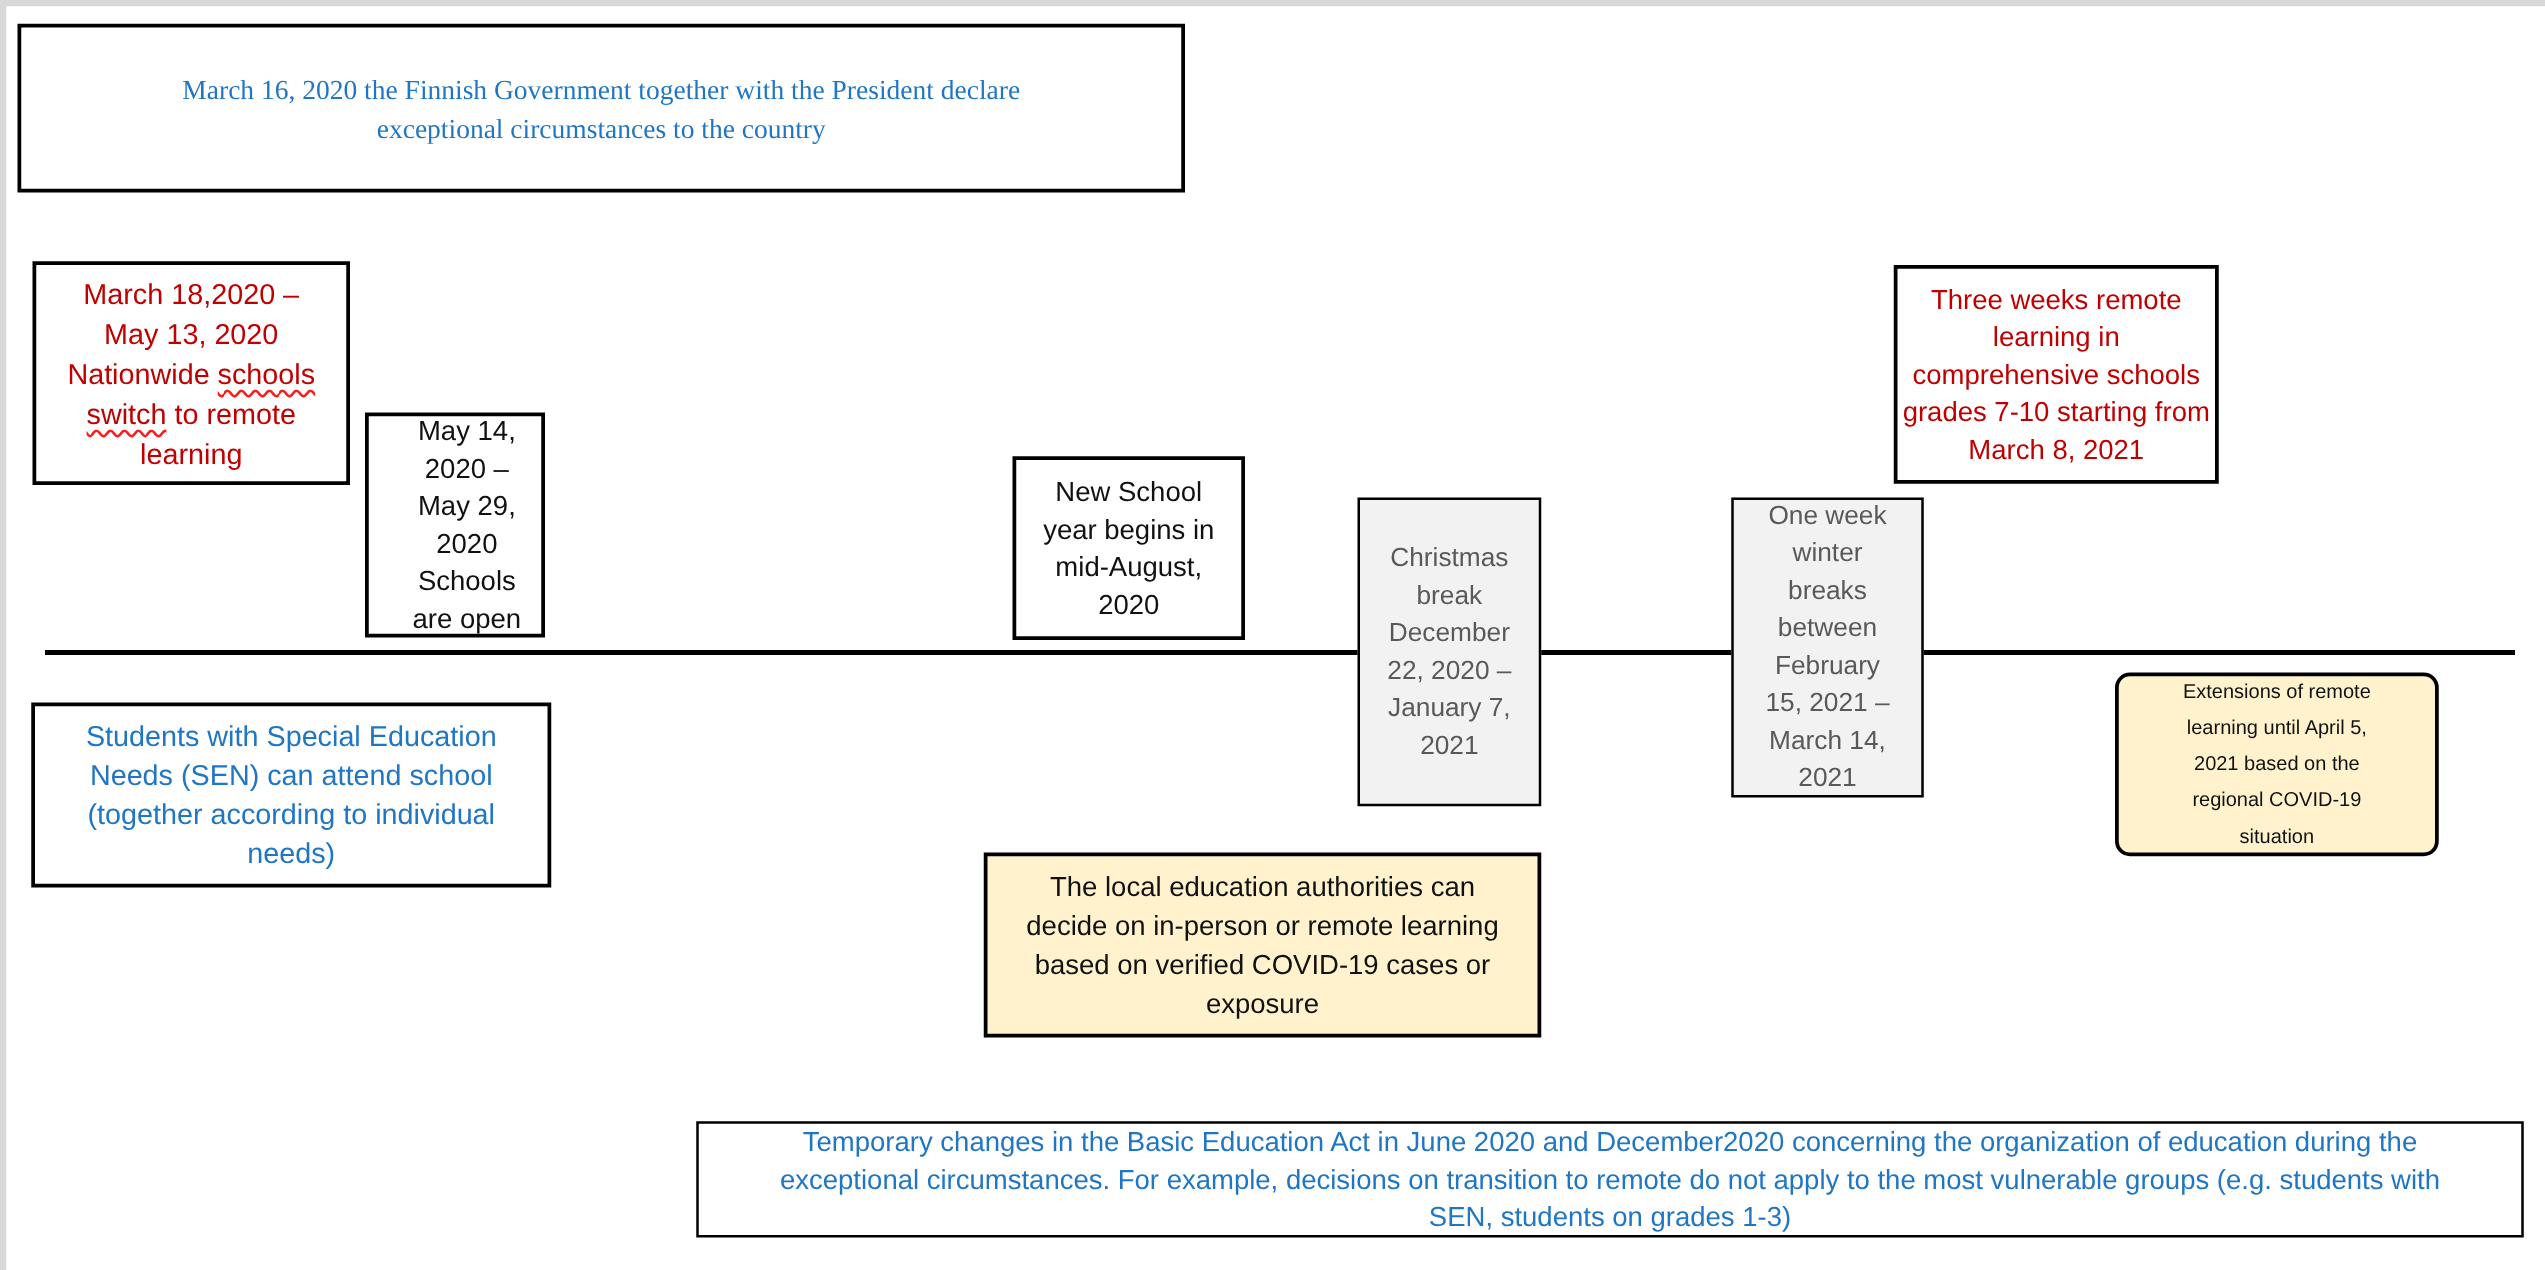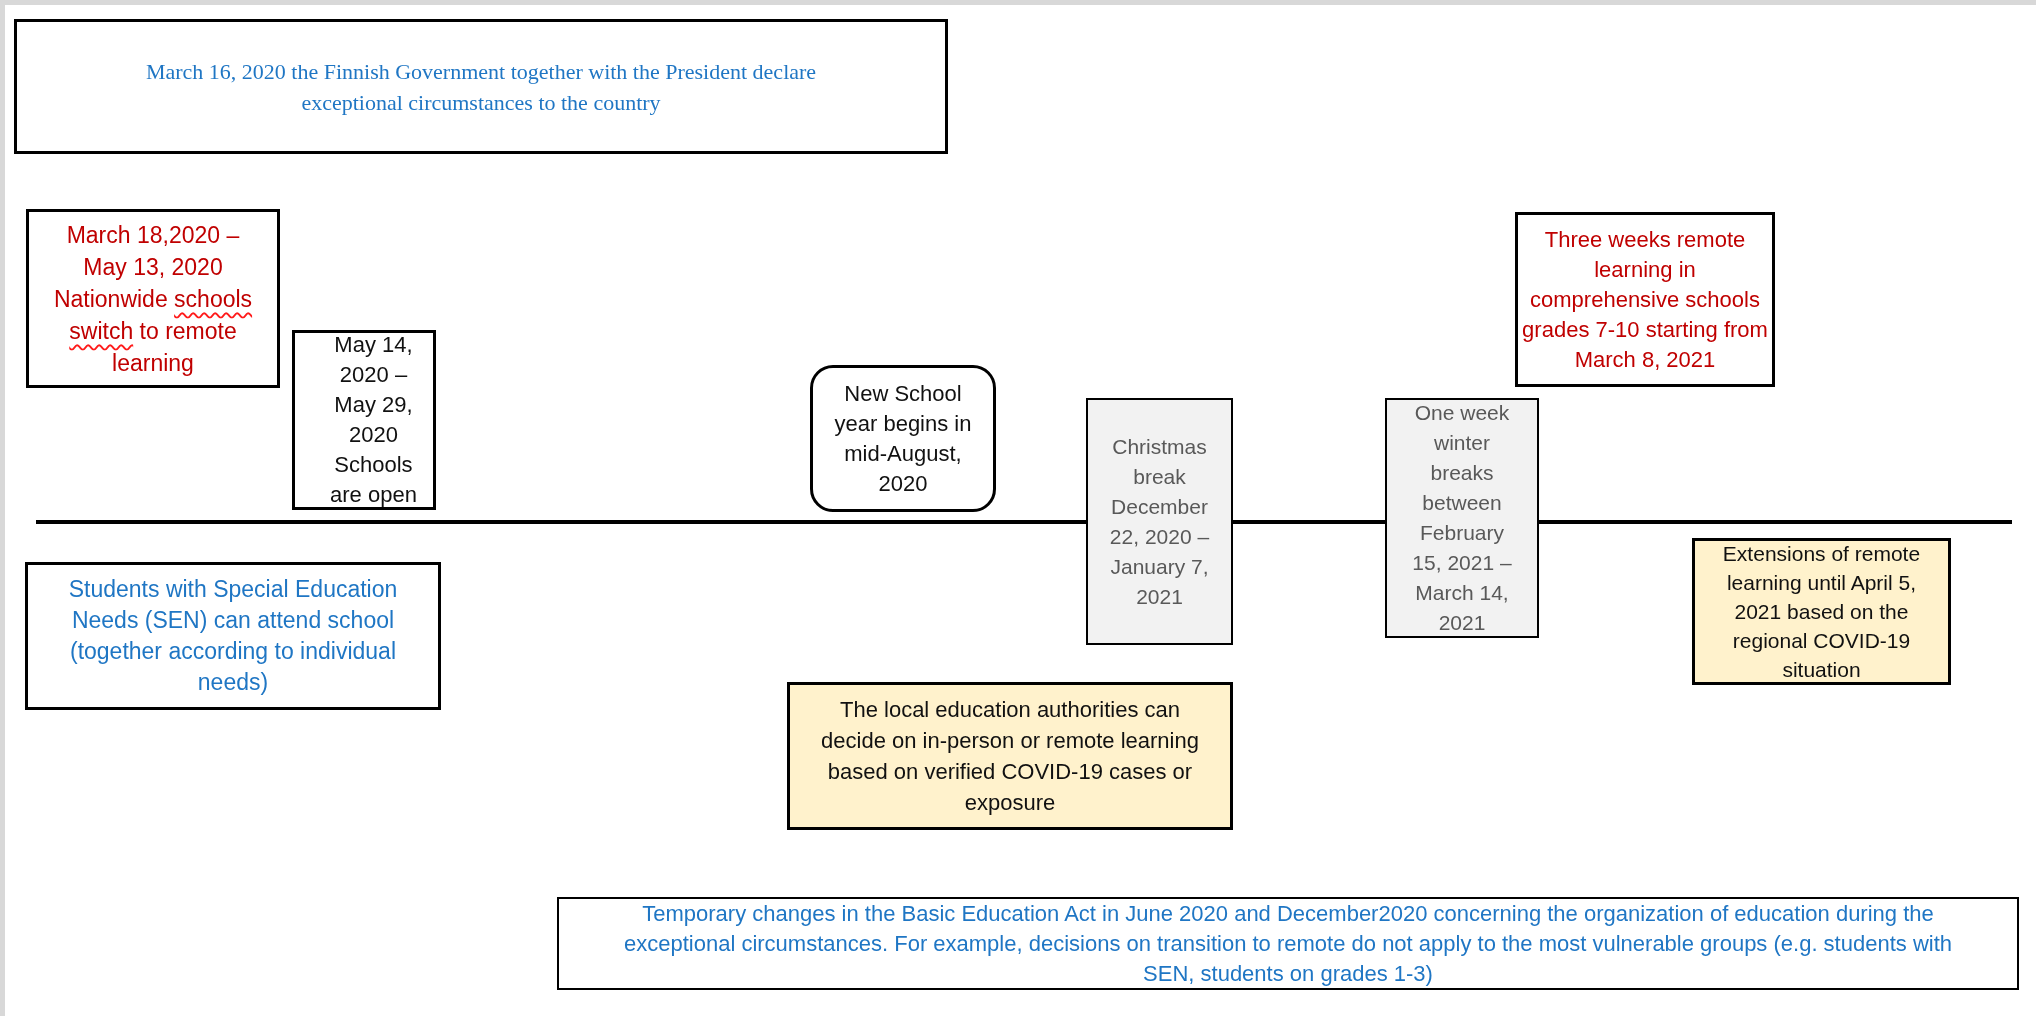--- a/index.html
+++ b/index.html
@@ -56,25 +56,25 @@
   .blue-text  { color: #1F76C4; }
   .red-text   { color: #C00000; }
   .gray-box   { background: #F2F2F2; border-width: 2px; color: #595959; }
   .yellow-box { background: #FFF2CC; color: #111111; }
   .black-text { color: #111111; }
 
   #box-gov        { left: 14px;   top: 19px;  width: 934px;  height: 135px; font-size: 22px; line-height: 31px; font-family: Liberation Serif, serif; }
   #box-remote     { left: 26px;   top: 209px; width: 254px;  height: 179px; font-size: 23px; line-height: 32px; }
   #box-open       { left: 292px;  top: 330px; width: 144px;  height: 180px; font-size: 22px; line-height: 30px; padding-left: 19px; }
   #box-summer     { left: 545px;  top: 401px; width: 243px;  height: 242px; font-size: 22px; line-height: 28px; }
-  #box-newyear    { left: 810px;  top: 365px; width: 186px;  height: 147px; font-size: 22px; line-height: 30px; border-radius: 23px; }
+  #box-newyear    { left: 810px;  top: 365px; width: 186px;  height: 147px; font-size: 22px; line-height: 30px; }
   #box-christmas  { left: 1086px; top: 398px; width: 147px;  height: 247px; font-size: 21px; line-height: 30px; }
   #box-winter     { left: 1385px; top: 398px; width: 154px;  height: 240px; font-size: 21px; line-height: 30px; }
   #box-threeweeks { left: 1515px; top: 212px; width: 260px;  height: 175px; font-size: 22px; line-height: 30px; }
-  #box-extensions { left: 1692px; top: 538px; width: 259px;  height: 147px; font-size: 21px; line-height: 29px; }
+  #box-extensions { left: 1692px; top: 538px; width: 259px;  height: 147px; font-size: 16px; line-height: 29px; border-radius: 12px; }
   #box-sen        { left: 25px;   top: 562px; width: 416px;  height: 148px; font-size: 23px; line-height: 31px; }
   #box-localauth  { left: 787px;  top: 682px; width: 446px;  height: 148px; font-size: 22px; line-height: 31px; }
   #box-basicact   { left: 557px;  top: 897px; width: 1462px; height: 93px;  font-size: 22px; line-height: 30px; border-width: 2px; }
 
   .wavy {
     text-decoration-line: underline;
     text-decoration-style: wavy;
     text-decoration-color: #ff1a1a;
     text-decoration-thickness: 2px;
     text-underline-offset: 5px;

